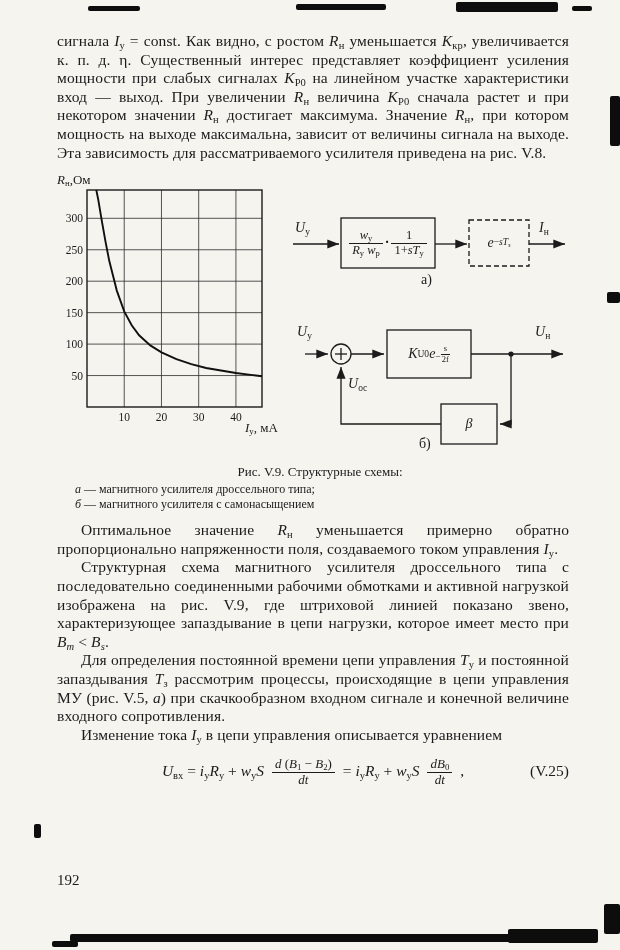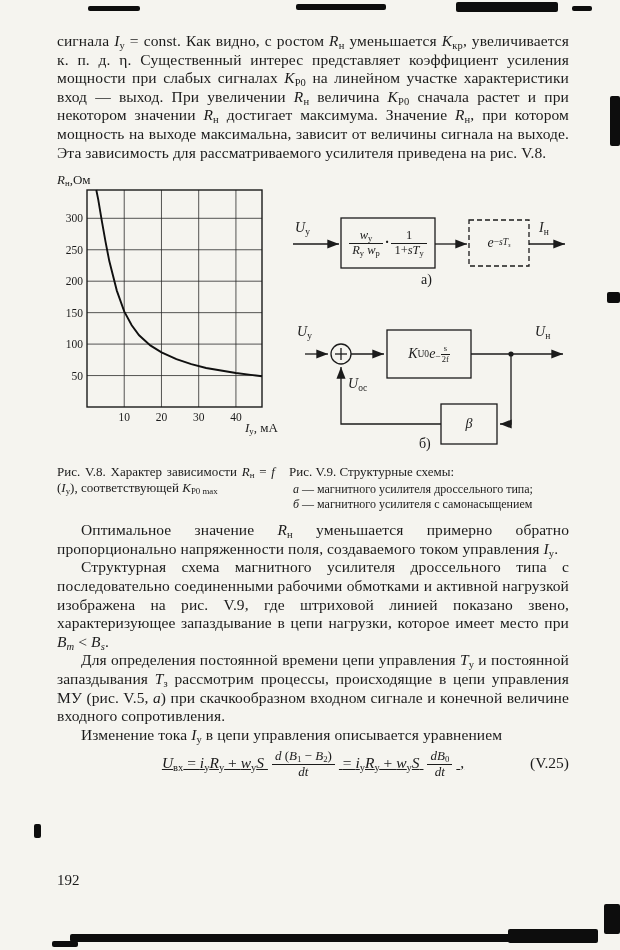--- a/index.html
+++ b/index.html
@@ -49,25 +49,25 @@
   .frac .den{display:block;padding:0 3px;}
   .frac.small{font-size:12.5px;}
   .tfrac{display:inline-block;vertical-align:-0.2em;text-align:center;font-size:8.5px;line-height:1.15;}
   .tfrac>span{display:block;padding:0 1px;}
   .tfrac>span:first-child{border-bottom:1px solid #1b1b1b;}
 
   
   .captions{display:flex;margin-top:6px;margin-bottom:10px;}
   .cap-left{width:218px;flex:none;font-size:13px;line-height:16px;text-align:justify;}
   .cap-right{flex:1;margin-left:14px;}
-  .cap-title{font-size:13px;margin-bottom:2px;}
+  .cap-title{font-size:13px;text-align:center;margin-bottom:2px;}
   .cap-sub{font-size:12px;line-height:14.5px;padding-left:4px;}
 
   
-  .equation{position:relative;font-size:15.5px;text-align:center;min-height:38px;line-height:38px;text-decoration:underline;}
+  .equation{position:relative;margin-top:8px;font-size:15.5px;text-align:center;min-height:38px;line-height:38px;}
   .equation .frac{font-size:13px;line-height:1.15;margin:0 4px;}
   .eq-tag{position:absolute;right:0;top:0;}
 
   .pageno{position:absolute;left:57px;top:872px;font-size:15px;}
 
   .art{position:absolute;background:#0d0d0d;border-radius:2px;}
 </style>
 </head>
 <body>
 
@@ -169,21 +169,20 @@
           <div class="dlabel" style="left:242px;top:16px"><i>U</i><sub>н</sub></div>
           <div class="dlabel" style="left:55px;top:68px"><i>U</i><sub>ос</sub></div>
           <div class="bcontent" style="left:148px;top:96px;width:56px;height:40px;font-style:italic">β</div>
           <div class="dlabel sub" style="left:126px;top:128px">б)</div>
         </div>
 
       </div>
     </div>
 
     <div class="captions">
-      <div class="cap-left">Рис. V.8. Характер зависимости <i>R</i><sub>н</sub> = <i>f</i> (<i>I</i><sub>у</sub>), соответствующей <i>K</i><sub>Р0 max</sub></div>
       <div class="cap-right">
         <div class="cap-title">Рис. V.9. Структурные схемы:</div>
         <div class="cap-sub"><i>а</i> — магнитного усилителя дроссельного типа;</div>
         <div class="cap-sub"><i>б</i> — магнитного усилителя с самонасыщением</div>
       </div>
     </div>
 
     <p class="bp ind">Оптимальное значение <i>R</i><sub>н</sub> уменьшается примерно обратно пропорционально напряженности поля, создаваемого током управления <i>I</i><sub>у</sub>.</p>
     <p class="bp ind">Структурная схема магнитного усилителя дроссельного типа с последовательно соединенными рабочими обмотками и активной нагрузкой изображена на рис. V.9, где штриховой линией показано звено, характеризующее запаздывание в цепи нагрузки, которое имеет место при <i>B<sub>m</sub></i> &lt; <i>B<sub>s</sub></i>.</p>
     <p class="bp ind">Для определения постоянной времени цепи управления <i>T</i><sub>у</sub> и постоянной запаздывания <i>T</i><sub>з</sub> рассмотрим процессы, происходящие в цепи управления МУ (рис. V.5, <i>а</i>) при скачкообразном входном сигнале и конечной величине входного сопротивления.</p>

